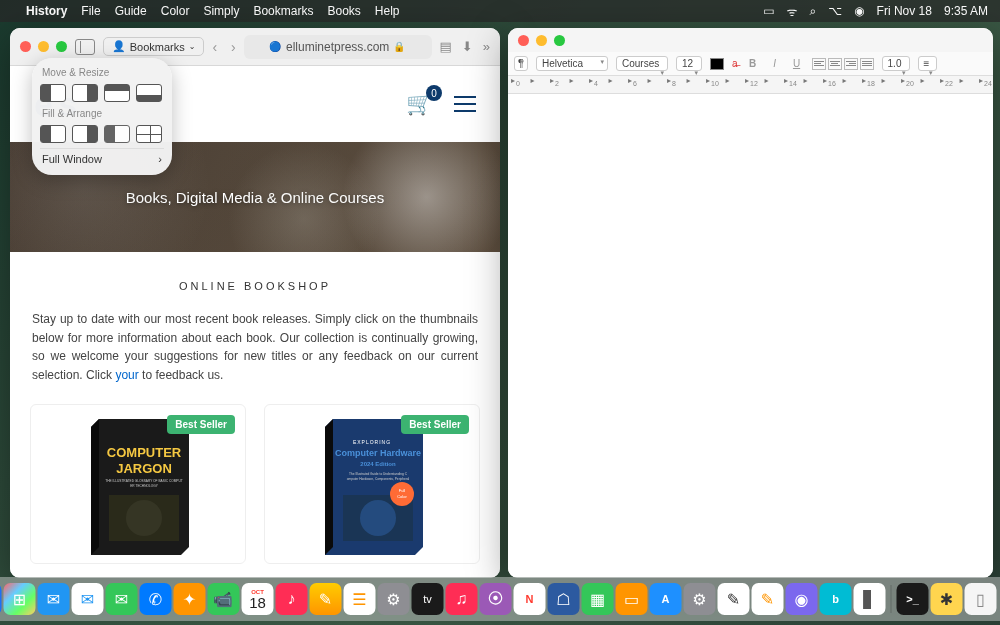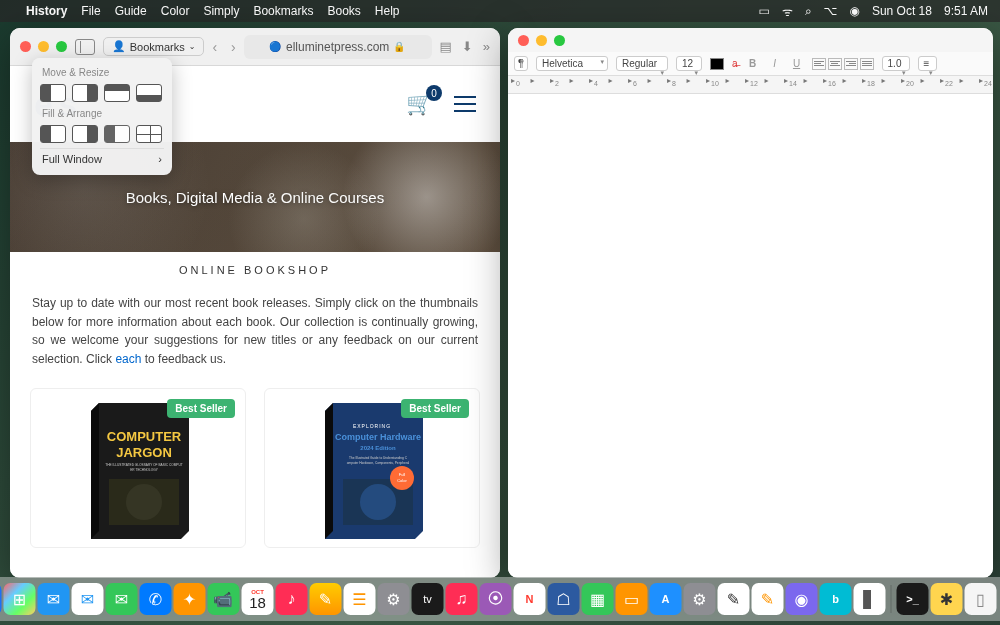--- a/index.html
+++ b/index.html
@@ -21,21 +21,21 @@
 .tl.red{background:#ff5f57;}.tl.yel{background:#febc2e;}.tl.grn{background:#28c840;}
 .sidebar-btn{width:20px;height:16px;border:1px solid #888;border-radius:3px;position:relative;}
 .sidebar-btn::before{content:"";position:absolute;left:4px;top:1px;bottom:1px;width:1px;background:#888;}
 .personal{display:flex;align-items:center;gap:4px;border:1px solid #ccc;border-radius:5px;padding:2px 8px;font-size:11px;color:#333;}
 .navarrows{display:flex;gap:14px;color:#999;font-size:14px;}
 .url-bar{flex:1;background:#e8e8e8;border-radius:6px;height:24px;display:flex;align-items:center;justify-content:center;font-size:12px;color:#555;gap:4px;}
 .lock{font-size:10px;}
 .tb-icons{display:flex;gap:10px;color:#888;font-size:13px;}
 
 
-.popover{position:absolute;left:32px;top:58px;width:140px;background:rgba(242,242,242,0.98);border-radius:8px;box-shadow:0 5px 20px rgba(0,0,0,0.25);padding:6px 8px;font-size:10px;color:#555;z-index:50;}
+.popover{position:absolute;left:32px;top:58px;width:140px;background:rgba(242,242,242,0.98);border-radius:20px;box-shadow:0 5px 20px rgba(0,0,0,0.25);padding:6px 8px;font-size:10px;color:#555;z-index:50;}
 .pop-section{font-size:10px;color:#888;padding:3px 2px;}
 .pop-row{display:flex;gap:6px;padding:3px 0;}
 .pop-tile{width:26px;height:18px;border:1.5px solid #555;border-radius:3px;position:relative;background:#fff;}
 .pop-tile.left::before{content:"";position:absolute;left:0;top:0;bottom:0;width:40%;background:#555;border-radius:1px 0 0 1px;}
 .pop-tile.right::before{content:"";position:absolute;right:0;top:0;bottom:0;width:40%;background:#555;border-radius:0 1px 1px 0;}
 .pop-tile.top::before{content:"";position:absolute;left:0;right:0;top:0;height:40%;background:#555;}
 .pop-tile.bot::before{content:"";position:absolute;left:0;right:0;bottom:0;height:40%;background:#555;}
 .pop-tile.qtl::before{content:"";position:absolute;left:55%;top:0;bottom:0;width:1px;background:#555;}
 .pop-tile.qtl::after{content:"";position:absolute;top:50%;left:0;right:0;height:1px;background:#555;}
 .pop-full{display:flex;justify-content:space-between;align-items:center;padding:4px 2px;font-size:11px;color:#333;border-top:1px solid #ddd;margin-top:2px;}
@@ -44,21 +44,21 @@
 .safari-content{height:calc(100% - 38px);overflow:hidden;background:#fff;}
 .sitebar{height:76px;display:flex;align-items:center;justify-content:space-between;padding:0 24px;background:#fff;}
 .logo{font-size:34px;font-weight:700;color:#00539f;letter-spacing:-2px;}
 .sitebar-right{display:flex;align-items:center;gap:20px;}
 .cart{position:relative;font-size:22px;color:#222;}
 .cart-badge{position:absolute;top:-6px;right:-8px;background:#0d3a6b;color:#fff;border-radius:50%;width:16px;height:16px;font-size:10px;display:flex;align-items:center;justify-content:center;}
 .burger{width:22px;height:16px;display:flex;flex-direction:column;justify-content:space-between;}
 .burger div{height:2px;background:#0d3a6b;}
 .hero{height:110px;position:relative;background:linear-gradient(rgba(60,50,40,0.3),rgba(60,50,40,0.3)),linear-gradient(120deg,#4a3d33 0%,#5a4d40 40%,#6b5a48 100%);display:flex;align-items:center;justify-content:center;color:#fff;font-size:15px;font-weight:500;text-shadow:0 1px 4px rgba(0,0,0,0.5);}
 .hero::before{content:"";position:absolute;inset:0;background:radial-gradient(circle at 15% 40%,rgba(200,200,200,0.15) 0,transparent 30%),radial-gradient(circle at 85% 50%,rgba(255,255,255,0.4) 0,transparent 20%),radial-gradient(circle at 60% 70%,rgba(220,220,210,0.2) 0,transparent 25%);}
-.bookshop{text-align:center;padding:12px 22px 10px;}
+.bookshop{text-align:center;padding:28px 22px 10px;}
 .bookshop .eyebrow{font-size:11px;letter-spacing:3px;color:#333;font-weight:500;}
 .bookshop h2{font-size:26px;color:#222;margin-top:6px;font-weight:700;}
 .bookshop p{font-size:12px;color:#444;text-align:justify;margin-top:18px;line-height:1.55;}
 .bookshop a{color:#0066cc;text-decoration:none;}
 .books{display:flex;gap:18px;padding:10px 20px;}
 .bookcard{flex:1;background:#fff;border:1px solid #eee;border-radius:6px;position:relative;height:160px;display:flex;align-items:center;justify-content:center;overflow:hidden;}
 .badge{position:absolute;top:10px;right:10px;background:#3cb371;color:#fff;font-size:10px;padding:4px 8px;border-radius:4px;font-weight:600;}
 .book-svg{width:130px;height:150px;}
 
 
@@ -99,22 +99,22 @@
     <span>Bookmarks</span>
     <span>Books</span>
     <span>Help</span>
   </div>
   <div class="menubar-right">
     <span>▭</span>
     <span>ᯤ</span>
     <span>⌕</span>
     <span>⌥</span>
     <span>◉</span>
-    <span>Sun Oct 18</span>
-    <span>9:51 AM</span>
+    <span>Fri Nov 18</span>
+    <span>9:35 AM</span>
   </div>
 </div>
 
 <div class="safari">
   <div class="safari-toolbar">
     <div class="traffic">
       <div class="tl red"></div>
       <div class="tl yel"></div>
       <div class="tl grn"></div>
     </div>
@@ -151,21 +151,21 @@
             <div></div>
           </div>
       </div>
     </div>
     <div class="hero">
       <span>Books, Digital Media &amp; Online Courses</span>
     </div>
     <div class="bookshop">
       <div class="eyebrow">ONLINE BOOKSHOP</div>
       <p>
-        <span>Stay up to date with our most recent book releases. Simply click on the thumbnails below for more information about each book. Our collection is continually growing, so we welcome your suggestions for new titles or any feedback on our current selection. Click </span><a href="#">each</a><span> to feedback us.</span>
+        <span>Stay up to date with our most recent book releases. Simply click on the thumbnails below for more information about each book. Our collection is continually growing, so we welcome your suggestions for new titles or any feedback on our current selection. Click </span><a href="#">your</a><span> to feedback us.</span>
       </p>
     </div>
     <div class="books" id="books">
   <div class="bookcard">
     <div class="badge">Best Seller</div>
     <svg class="book-svg" viewBox="0 0 130 150">
       <polygon points="18,18 26,10 116,10 116,138 108,146 18,146" fill="#1a1a1a"></polygon>
       <polygon points="18,18 26,10 26,138 18,146" fill="#0a0a0a"></polygon>
       <rect x="26" y="10" width="90" height="128" fill="#1a1a1a"></rect>
 
@@ -225,21 +225,21 @@
   <div class="te-title">
     <div class="traffic">
       <div class="tl red"></div>
       <div class="tl yel"></div>
       <div class="tl grn"></div>
     </div>
   </div>
   <div class="te-tb">
     <div class="te-sel" style="width:14px;padding:1px 3px;">¶</div>
     <div class="te-sel" style="width:72px;">Helvetica</div>
-    <div class="te-sel" style="width:52px;">Regular</div>
+    <div class="te-sel" style="width:52px;">Courses</div>
     <div class="te-sel" style="width:26px;">12</div>
     <div class="te-color"></div>
     <span style="color:#d33;font-size:10px;">a̶</span>
     <span class="te-btn b">B</span>
     <span class="te-btn i">I</span>
     <span class="te-btn u">U</span>
     <div class="te-align">
       <span>
           <i></i>
           <i style="width:70%"></i>

